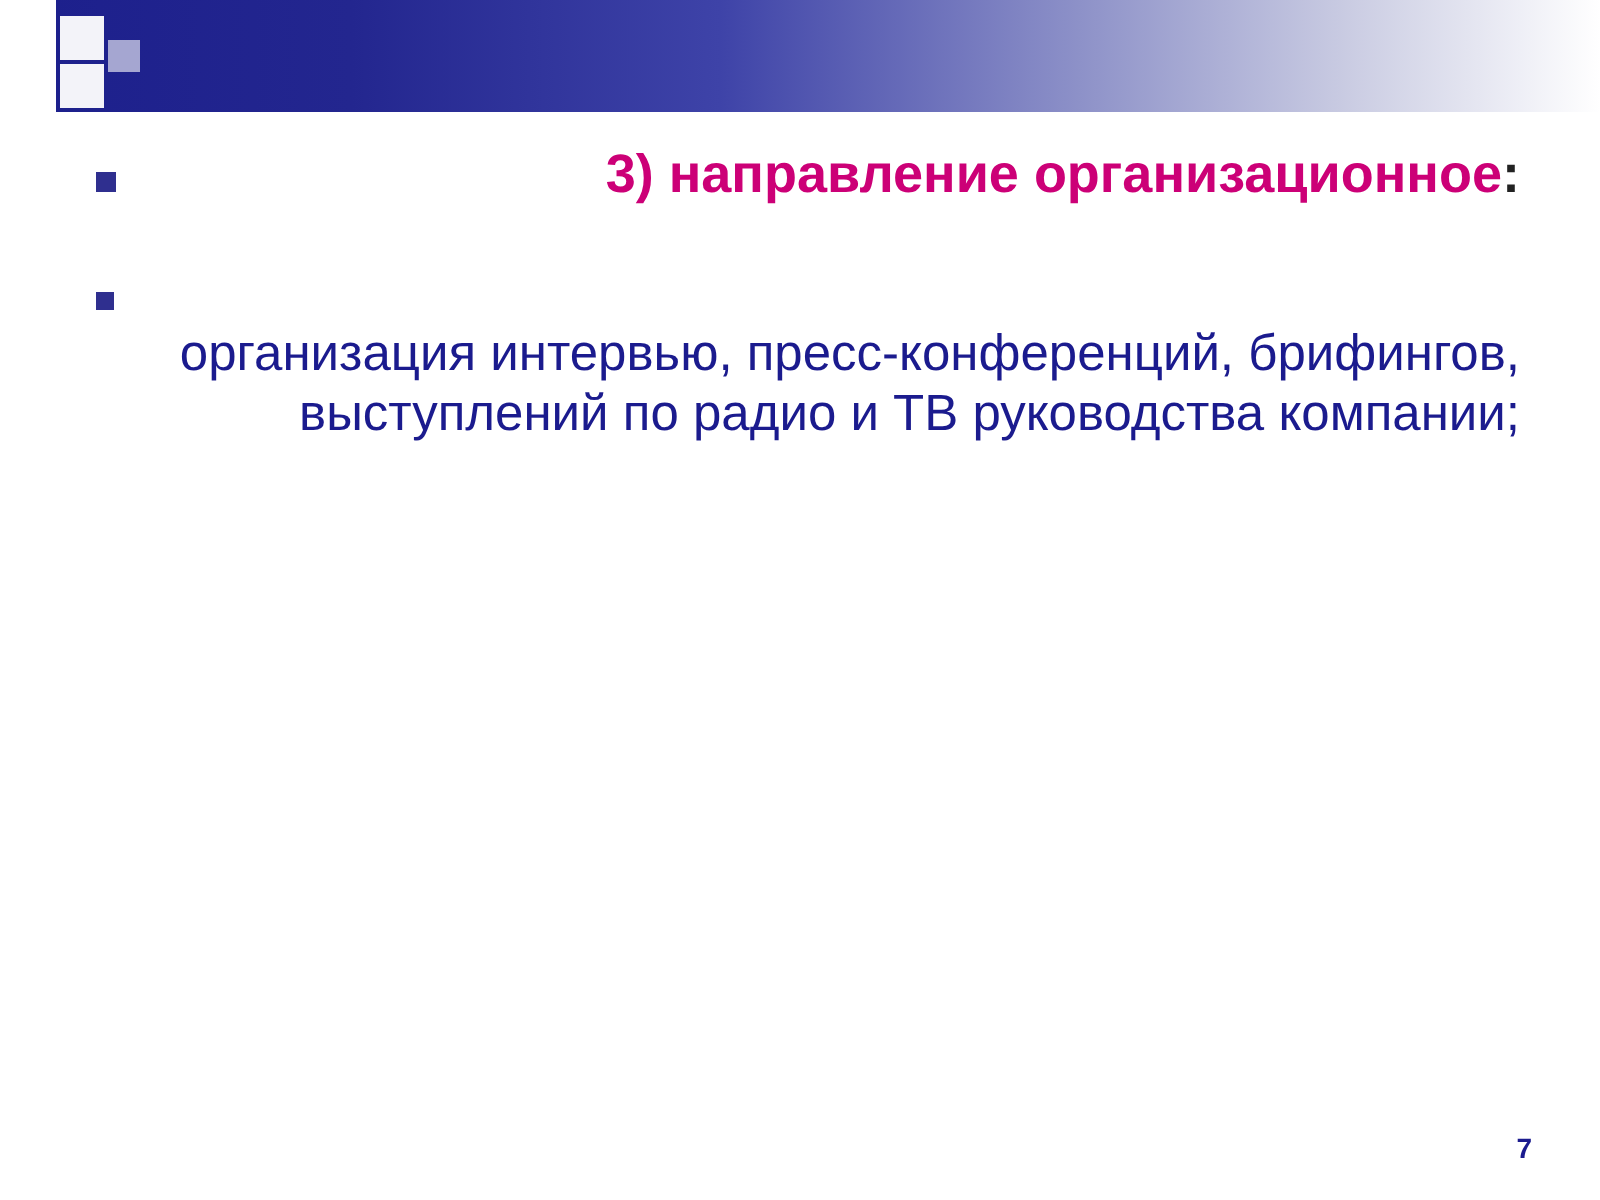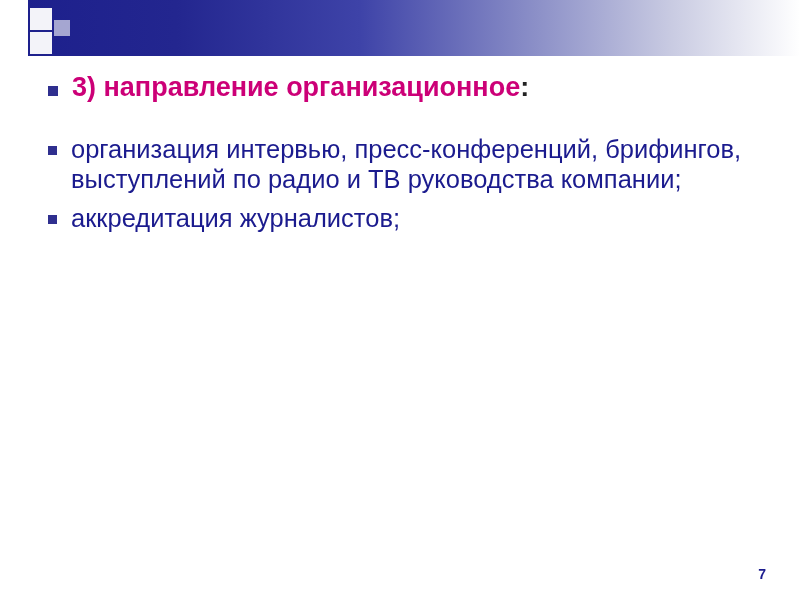--- a/index.html
+++ b/index.html
@@ -51,20 +51,21 @@
     position: absolute;
     left: 48px;
     top: 72px;
     width: 712px;
   }
 
   .bullet-row {
     display: flex;
     align-items: flex-start;
     margin-bottom: 4px;
+    text-align: right;
   }
   .marker {
     flex: 0 0 auto;
     width: 9px;
     height: 9px;
     background: #2f2f8f;
     margin-right: 14px;
     margin-top: 12px;
   }
   .marker.big {
@@ -92,20 +93,21 @@
     font-weight: bold;
   }
   .title-row {
     margin-bottom: 30px;
   }
 
   .body-row .text {
     color: #1b1b8e;
     font-size: 25.5px;
     line-height: 1.18;
+    margin-top: 28px;
   }
   .body-row {
     margin-bottom: 9px;
   }
 
   
   .page-number {
     position: absolute;
     right: 34px;
     bottom: 18px;
@@ -133,24 +135,20 @@
       <div class="text">
         <span class="title-main">3) направление организационное</span><span class="title-tail">:</span>
       </div>
     </div>
 
     <div class="bullet-row body-row">
       <div class="marker"></div>
       <div class="text">организация интервью, пресс-конференций, брифингов, выступлений по радио и ТВ руководства компании;</div>
     </div>
 
-    <div class="bullet-row body-row">
-      <div class="marker"></div>
-      <div class="text">аккредитация журналистов;</div>
-    </div>
 
 
 
 
   </div>
 
   <div class="page-number">7</div>
 
 </div>
 

